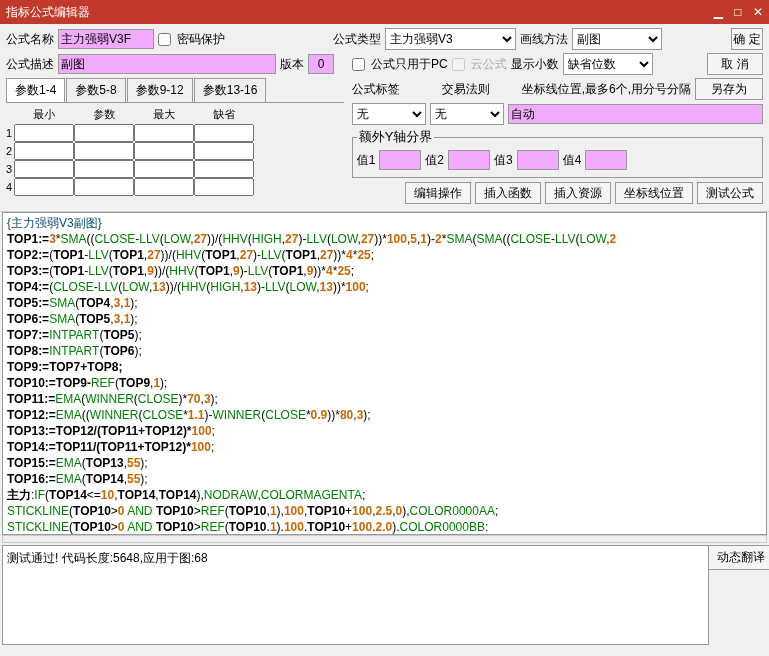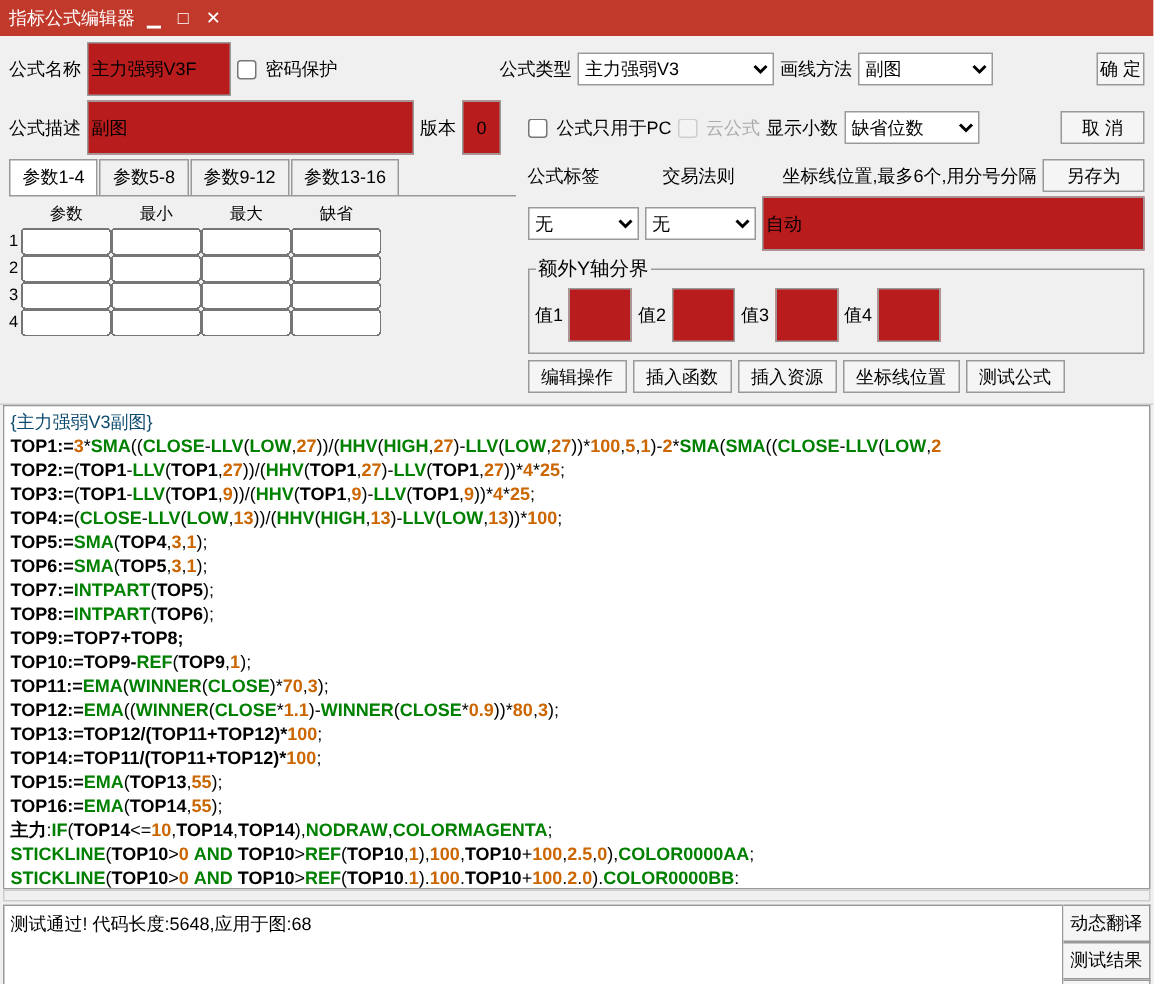--- a/index.html
+++ b/index.html
@@ -1,44 +1,44 @@
 <!DOCTYPE html>
 <html><head>
 <meta charset="utf-8">
 <style>
 *{box-sizing:border-box;margin:0;padding:0;font-family:"Microsoft YaHei","SimSun",sans-serif;font-size:12px}
 body{background:#f0f0f0;width:769px;height:656px;overflow:hidden}
-.titlebar{background:#c0392b;color:#fff;height:24px;display:flex;align-items:center;padding:0 6px;justify-content:flex-start}
+.titlebar{background:#c0392b;color:#fff;height:24px;display:flex;align-items:center;padding:0 6px;justify-content:space-between}
 .titlebar .ctrls span{margin-left:8px;cursor:pointer}
 .topform{background:#f0f0f0;padding:4px 6px;border-bottom:1px solid #ccc}
 .row{display:flex;align-items:center;margin-bottom:3px;gap:4px}
 .lbl{white-space:nowrap}
-input[type=text]{height:36px;border:1px solid #999;padding:0 2px;background:#b91c1c}
+input[type=text]{height:20px;border:1px solid #999;padding:0 2px;background:#f0abfc}
 select{height:22px;border:1px solid #999;background:#fff}
 .btn{height:22px;border:1px solid #999;background:#f5f5f5;padding:0 8px;cursor:pointer;white-space:nowrap;display:inline-flex;align-items:center;justify-content:center}
 .chk{display:flex;align-items:center;gap:6px}
 .tabs{display:flex;border-bottom:1px solid #999}
 .tab{padding:3px 8px;border:1px solid #999;border-bottom:none;background:#f0f0f0;cursor:pointer;margin-right:1px}
 .tab.active{background:#fff}
 .paramgrid{display:flex;gap:0;margin-top:2px}
 .paramgrid .col{display:flex;flex-direction:column}
 .paramgrid .hdr{text-align:center;padding:2px 0;font-size:11px}
 .paramgrid input{width:60px;height:18px}
 .paramgrid .numcol{display:flex;flex-direction:column;justify-content:flex-end}
 .paramgrid .numcol span{height:18px;line-height:18px;padding-right:2px;font-size:11px}
 .codearea{background:#fff;height:323px;overflow:auto;font-family:Consolas,"Courier New",monospace;font-size:13px;padding:2px 4px;border:1px solid #999;margin:0 2px;white-space:nowrap}
 .codearea .line{line-height:16px}
 .hdrline{color:#0c4a6e}
 .kw{color:#000;font-weight:bold}
-.fn{color:#008000;font-weight:bold}
+.fn{color:#008000;font-weight:normal}
 .num{color:#cc6600;font-weight:bold}
 .cn{color:#000;font-weight:bold}
 .resultarea{display:flex;margin:2px}
 .resultbox{flex:1;background:#fff;border:1px solid #999;height:100px;padding:4px;font-size:11px}
-.sidebtns{display:flex;flex-direction:column;width:58px}
+.sidebtns{display:flex;flex-direction:row;width:58px}
 .sidebtns .btn{height:25px;border-radius:0;border-left:none}
 fieldset{border:1px solid #999;padding:4px;margin-top:2px}
 legend{font-size:13px;padding:0 2px}
 </style>
 </head>
 <body>
 
 <div class="titlebar">
   <span>指标公式编辑器</span>
   <div class="ctrls">
@@ -92,28 +92,28 @@
         <div class="tab">参数13-16</div>
       </div>
       <div class="paramgrid">
         <div class="numcol">
             <span>1</span>
             <span>2</span>
             <span>3</span>
             <span>4</span>
           </div>
         <div class="col">
+            <div class="hdr">最小</div>
+            <input style="">
+            <input style="">
+            <input style="">
+            <input style="">
+          </div>
+        <div class="col">
             <div class="hdr">参数</div>
-            <input style="">
-            <input style="">
-            <input style="">
-            <input style="">
-          </div>
-        <div class="col">
-            <div class="hdr">最小</div>
             <input style="">
             <input style="">
             <input style="">
             <input style="">
           </div>
         <div class="col">
             <div class="hdr">最大</div>
             <input style="">
             <input style="">
             <input style="">
@@ -149,21 +149,21 @@
           <span class="lbl">值1</span>
             <input type="text" style="width: 42px;">
           <span class="lbl">值2</span>
             <input type="text" style="width: 42px;">
           <span class="lbl">值3</span>
             <input type="text" style="width: 42px;">
           <span class="lbl">值4</span>
             <input type="text" style="width: 42px;">
         </div>
       </fieldset>
-      <div class="row" style="margin-top:4px;justify-content:flex-start">
+      <div class="row" style="margin-top:4px;justify-content:flex-end">
         <button class="btn">编辑操作</button>
         <button class="btn">插入函数</button>
         <button class="btn">插入资源</button>
         <button class="btn">坐标线位置</button>
         <button class="btn">测试公式</button>
       </div>
     </div>
   </div>
 </div>
 

